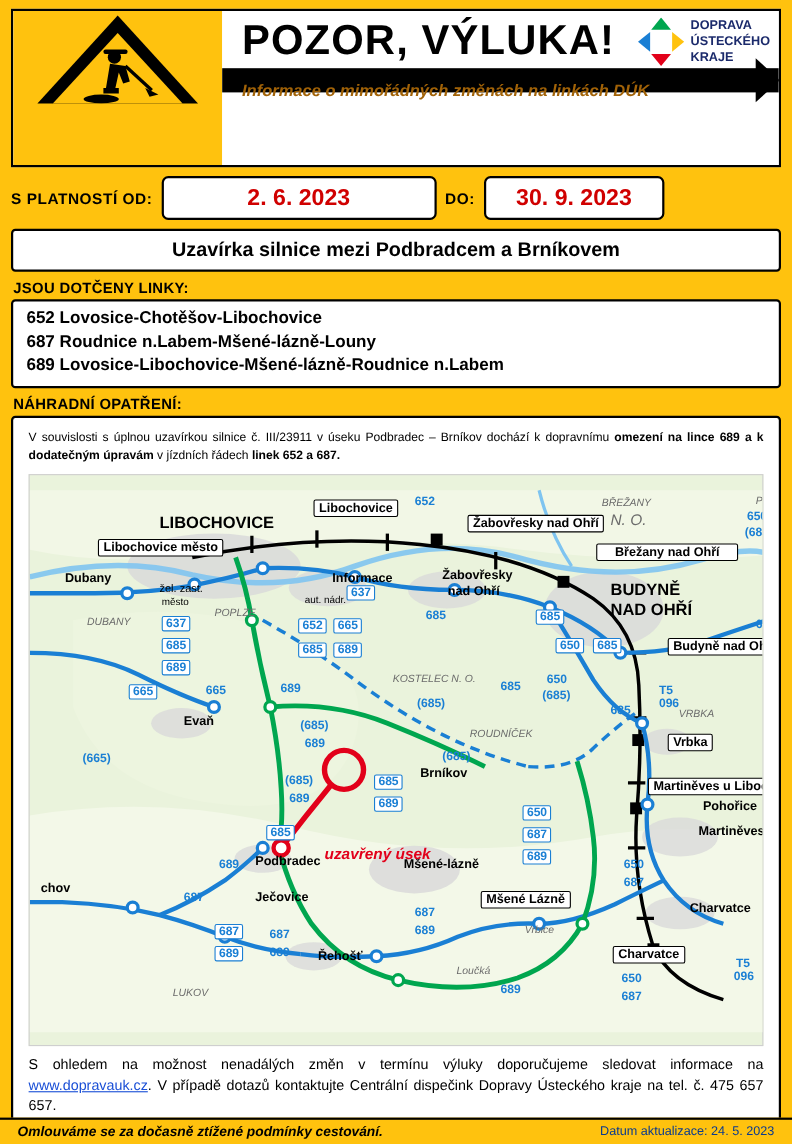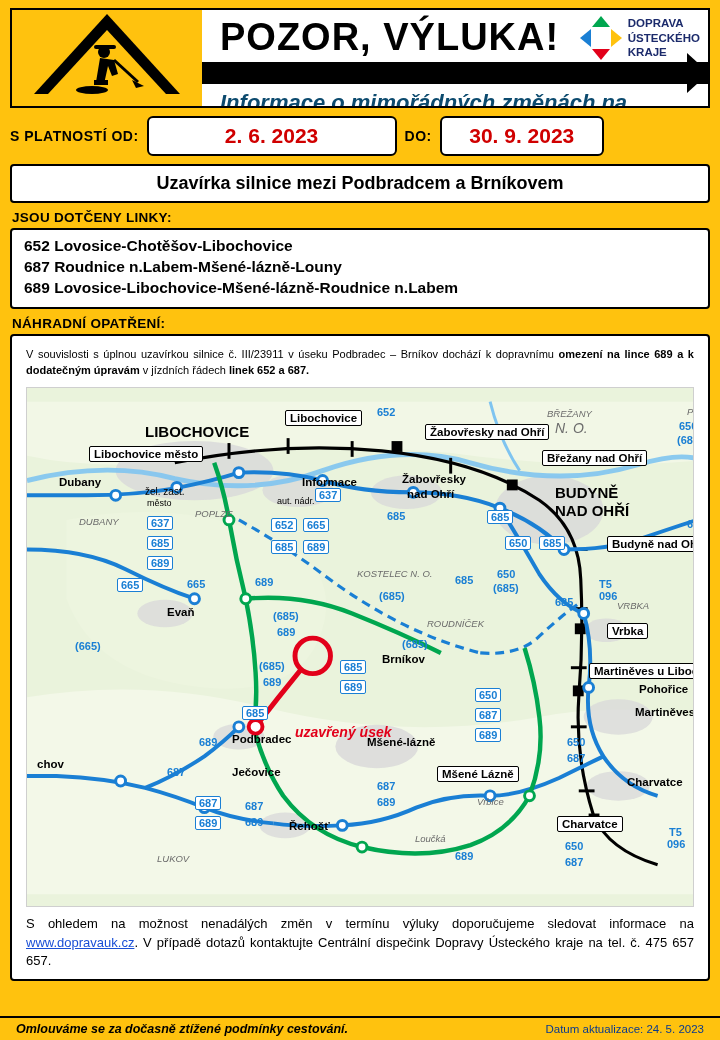--- a/index.html
+++ b/index.html
@@ -15,21 +15,21 @@
   .page {
     width:720px; height:1040px;
     background:#FFC20E;
     padding:8px 10px 0 10px;
     position:relative;
   }
 
   
   .banner {
     position:relative;
-    height:100px;
+    height:144px;
     background:#FFFFFF;
     border:2px solid #000;
     display:flex;
     overflow:hidden;
   }
   .banner-left {
     width:190px;
     background:#FFC20E;
     position:relative;
     border-right:0;
@@ -79,25 +79,25 @@
   .banner-arrow:after{
     content:"";
     position:absolute; right:-1px; top:-9px;
     width:0;height:0;
     border-top:20px solid transparent;
     border-bottom:20px solid transparent;
     border-left:22px solid #000;
   }
   .banner-sub {
     position:absolute;
-    left:18px; top:80px;
-    font-size:22px;
+    left:18px; top:64px;
+    font-size:15px;
     font-weight:bold;
     font-style:italic;
-    color:#0c4a6e;
+    color:#a16207;
   }
   .logo {
     position:absolute;
     right:8px; top:6px;
     display:flex;
     align-items:center;
     gap:6px;
   }
   .logo-mark { width:42px; height:44px; position:relative; }
   .logo-text {
@@ -370,21 +370,21 @@
           <circle cx="340" cy="452" r="5"></circle>
             <circle cx="510" cy="400" r="5"></circle>
         </g>
       </svg>
 
       <div id="map-labels" style="position:absolute;left:0;top:0;width:670px;height:520px;">
           <div style="position: absolute; white-space: nowrap; left: 118px; top: 35px; font-size: 15px; font-weight: bold; color: rgb(0, 0, 0);">LIBOCHOVICE</div>
           <div style="position: absolute; white-space: nowrap; left: 258px; top: 22px; font-size: 11.5px; font-weight: bold; color: rgb(0, 0, 0); background: rgb(255, 255, 255); border: 1.5px solid rgb(0, 0, 0); padding: 1px 4px; border-radius: 2px;">Libochovice</div>
           <div style="position: absolute; white-space: nowrap; left: 62px; top: 58px; font-size: 11.5px; font-weight: bold; color: rgb(0, 0, 0); background: rgb(255, 255, 255); border: 1.5px solid rgb(0, 0, 0); padding: 1px 4px; border-radius: 2px;">Libochovice město</div>
           <div style="position: absolute; white-space: nowrap; left: 398px; top: 36px; font-size: 11.5px; font-weight: bold; color: rgb(0, 0, 0); background: rgb(255, 255, 255); border: 1.5px solid rgb(0, 0, 0); padding: 1px 4px; border-radius: 2px;">Žabovřesky nad Ohří</div>
-          <div style="position: absolute; white-space: nowrap; left: 515px; top: 62px; font-size: 11.5px; font-weight: bold; color: rgb(0, 0, 0); background: rgb(255, 255, 255); border: 1.5px solid rgb(0, 0, 0); padding: 1px 4px; border-radius: 2px;">Břežany nad Ohří</div>
+          <div style="position: absolute; white-space: nowrap; left: 515px; top: 62px; font-size: 11.5px; font-weight: bold; color: rgb(0, 0, 0); background: rgb(255, 255, 255); border: 1.5px solid rgb(0, 0, 0); padding: 1px 16px; border-radius: 2px;">Břežany nad Ohří</div>
           <div style="position: absolute; white-space: nowrap; left: 528px; top: 96px; font-size: 15px; font-weight: bold; color: rgb(0, 0, 0);">BUDYNĚ</div>
           <div style="position: absolute; white-space: nowrap; left: 528px; top: 114px; font-size: 15px; font-weight: bold; color: rgb(0, 0, 0);">NAD OHŘÍ</div>
           <div style="position: absolute; white-space: nowrap; left: 580px; top: 148px; font-size: 11.5px; font-weight: bold; color: rgb(0, 0, 0); background: rgb(255, 255, 255); border: 1.5px solid rgb(0, 0, 0); padding: 1px 4px; border-radius: 2px;">Budyně nad Ohří</div>
           <div style="position: absolute; white-space: nowrap; left: 32px; top: 88px; font-size: 11.5px; font-weight: bold; color: rgb(0, 0, 0);">Dubany</div>
           <div style="position: absolute; white-space: nowrap; left: 275px; top: 88px; font-size: 11.5px; font-weight: bold; color: rgb(0, 0, 0);">Informace</div>
           <div style="position: absolute; white-space: nowrap; left: 375px; top: 85px; font-size: 11.5px; font-weight: bold; color: rgb(0, 0, 0);">Žabovřesky</div>
           <div style="position: absolute; white-space: nowrap; left: 380px; top: 100px; font-size: 11.5px; font-weight: bold; color: rgb(0, 0, 0);">nad Ohří</div>
           <div style="position: absolute; white-space: nowrap; left: 52px; top: 128px; font-size: 9.5px; color: rgb(107, 107, 107); font-style: italic;">DUBANY</div>
           <div style="position: absolute; white-space: nowrap; left: 168px; top: 120px; font-size: 9.5px; color: rgb(107, 107, 107); font-style: italic;">POPLZE</div>
           <div style="position: absolute; white-space: nowrap; left: 118px; top: 98px; font-size: 10px; color: rgb(0, 0, 0);">žel. zast.</div>

